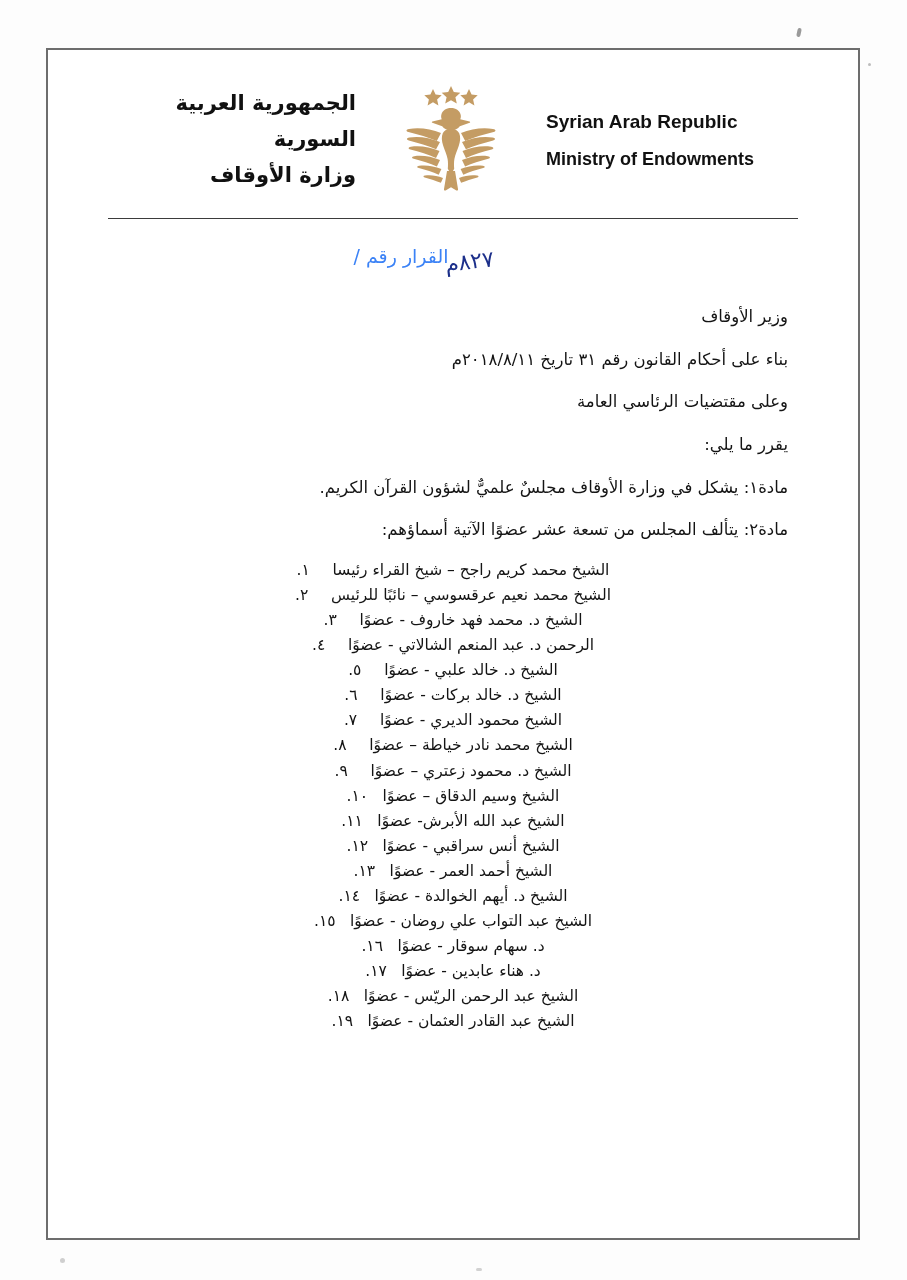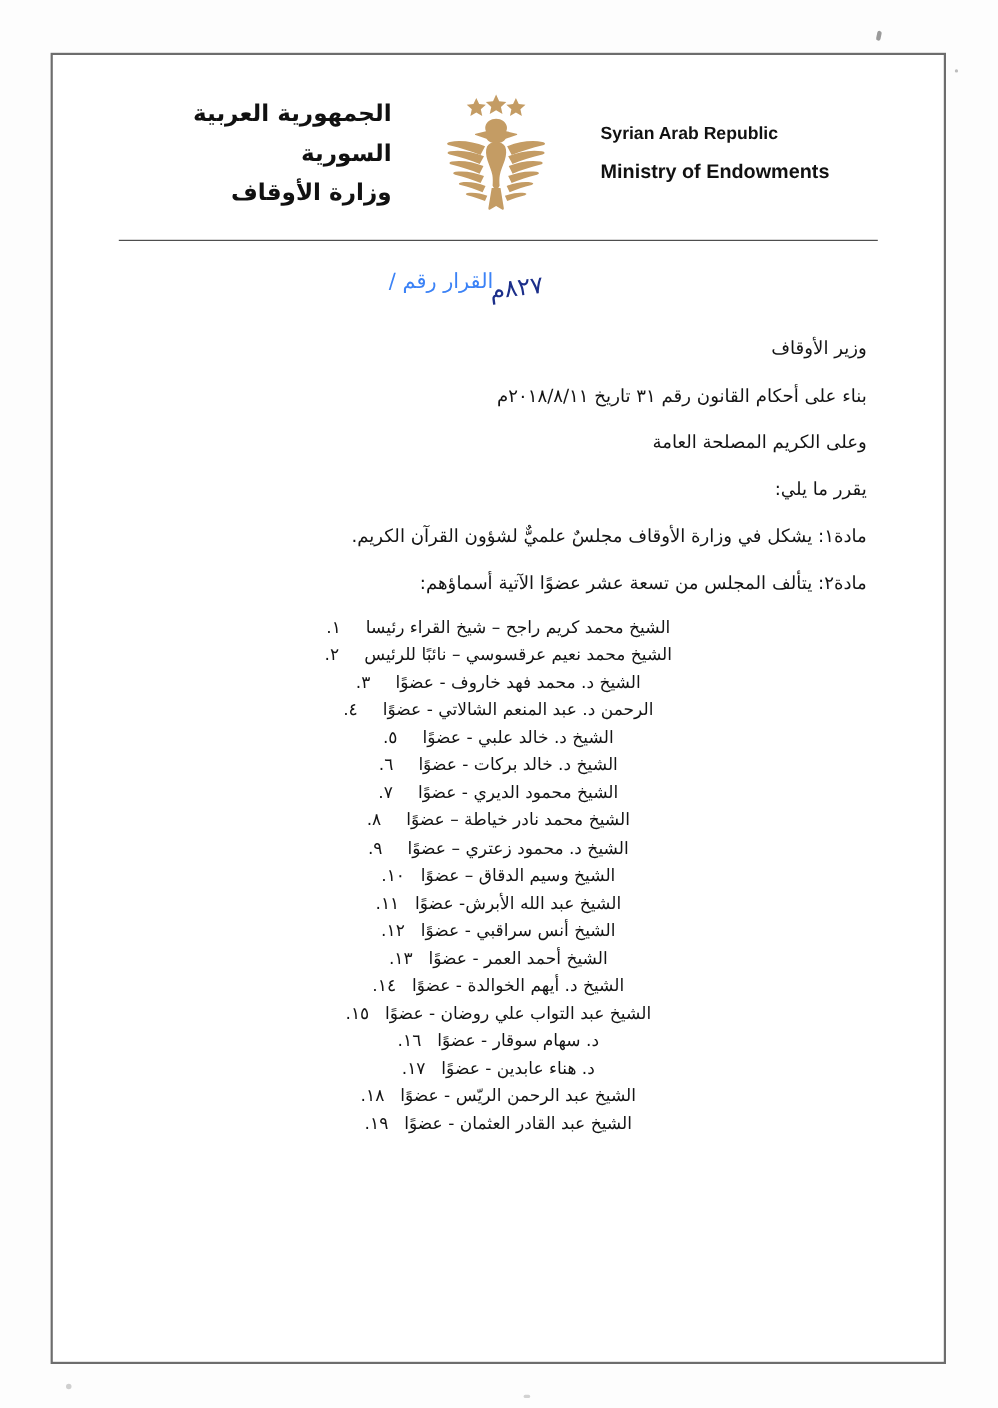--- a/index.html
+++ b/index.html
@@ -73,21 +73,21 @@
   .header-en {
     text-align: left;
     direction: ltr;
     font-family: "Liberation Sans", sans-serif;
     font-weight: bold;
     color: #111;
     line-height: 2.0;
     flex: 0 0 auto;
     width: 260px;
   }
-  .header-en .line1 { font-size: 16px; }
+  .header-en .line1 { font-size: 19px; }
   .header-en .line2 { font-size: 18px; }
 
   .emblem {
     flex: 0 0 auto;
     width: 190px;
     height: 120px;
     display: flex;
     align-items: center;
     justify-content: center;
   }
@@ -250,21 +250,21 @@
       <hr class="hr-main">
 
       <div class="decision-row">
         <span class="decision-label">القرار رقم /</span>
         <span class="handwritten">٨٢٧م</span>
       </div>
 
       <div class="body-block">
         <p>وزير الأوقاف</p>
         <p>بناء على أحكام القانون رقم ٣١ تاريخ ٢٠١٨/٨/١١م</p>
-        <p>وعلى الكريم المصلحة العامة</p>
+        <p>وعلى مقتضيات الرئاسي العامة</p>
         <p>يقرر ما يلي:</p>
         <p>مادة١: يشكل في وزارة الأوقاف مجلسٌ علميٌّ لشؤون القرآن الكريم.</p>
         <p class="p-tight">مادة٢: يتألف المجلس من تسعة عشر عضوًا الآتية أسماؤهم:</p>
 
         <div class="members-wrap">
           <ul class="members">
             <li>
               <span class="nm">الشيخ محمد كريم راجح – شيخ القراء رئيسا</span>
               <span class="num">١.</span>
             </li>

